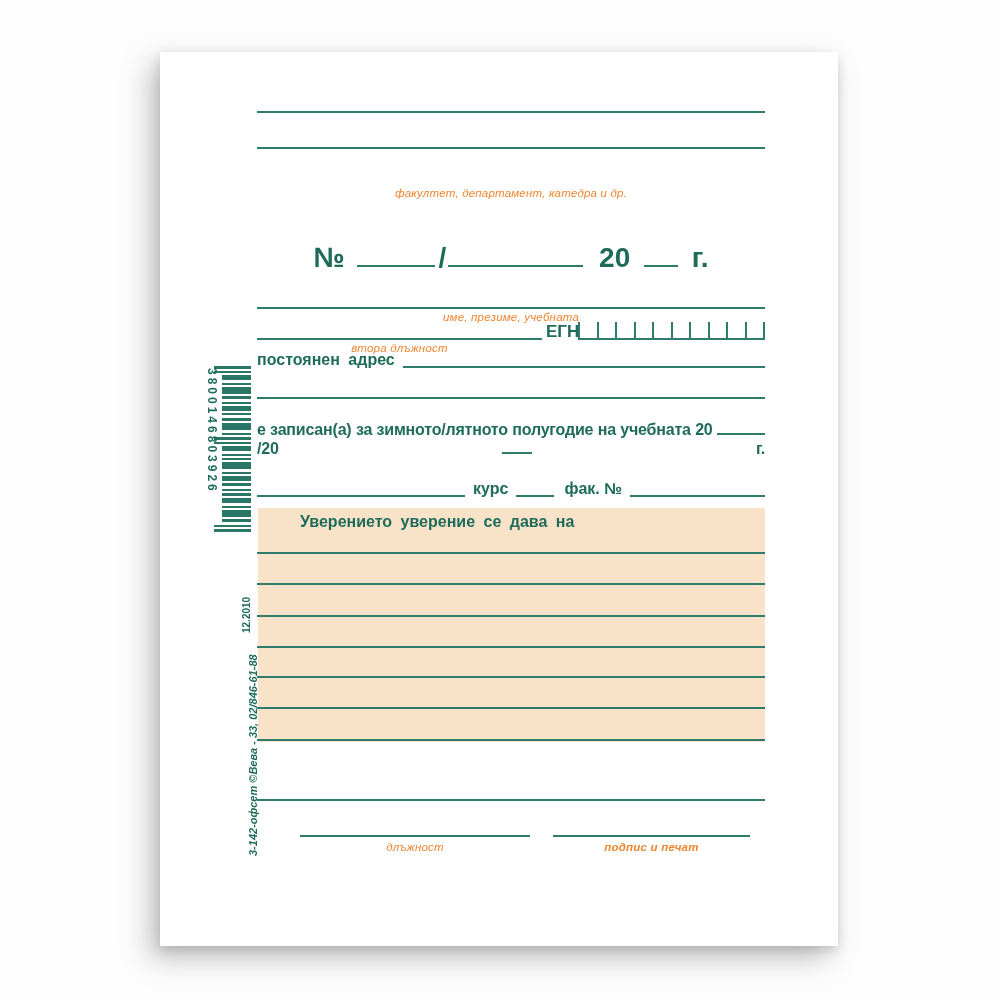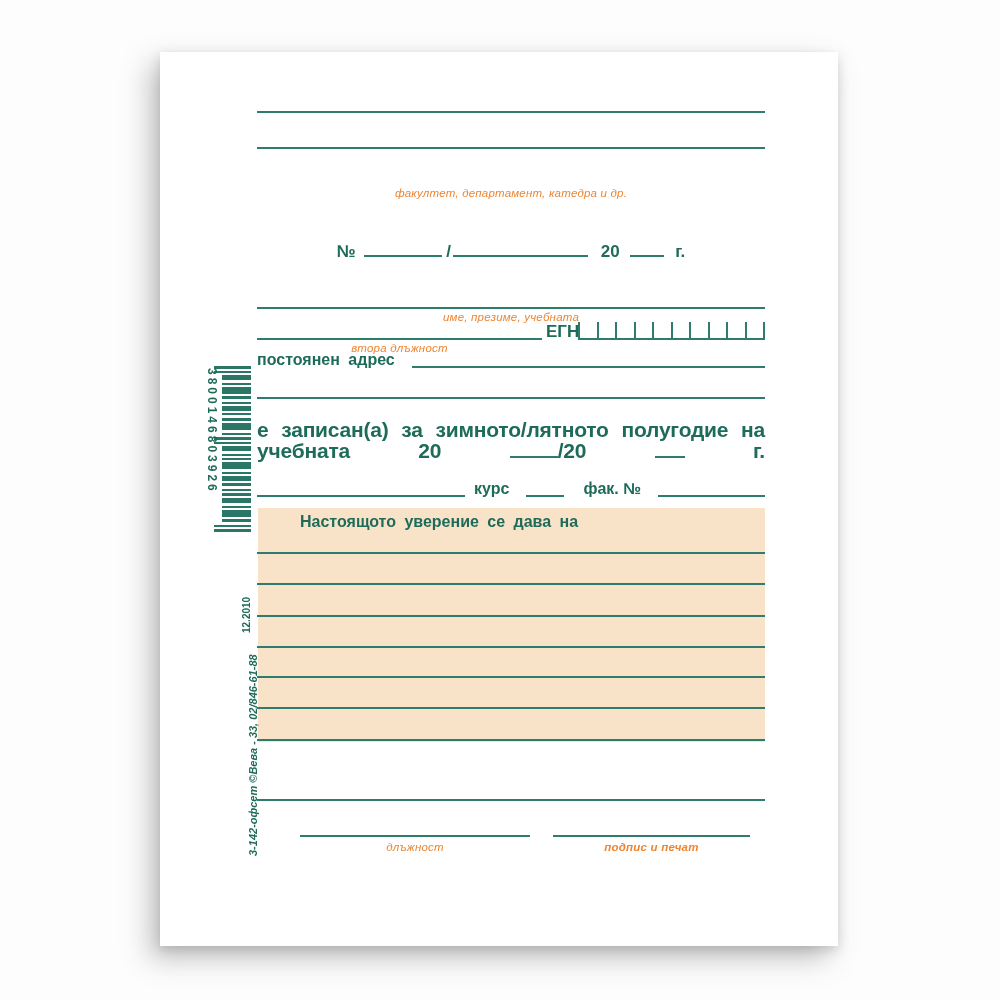--- a/index.html
+++ b/index.html
@@ -15,31 +15,31 @@
   .paper{position:absolute;left:160px;top:52px;width:678px;height:894px;background:#ffffff;
     box-shadow:-10px 12px 26px rgba(80,80,80,.35), 0 4px 10px rgba(120,120,120,.25);}
   .hr{position:absolute;height:0;border-top:2px solid var(--green-line);}
   .olabel{position:absolute;color:var(--orange);font-style:italic;font-size:11.5px;
     letter-spacing:.2px;text-align:center;}
   .gtext{color:var(--green-text);font-weight:700;}
   .title{position:absolute;left:97px;top:124px;width:508px;text-align:center;}
   .title span{display:inline-block;font-size:47px;font-weight:700;color:#2a6e60;
     letter-spacing:2px;transform:scaleX(.84);transform-origin:center;}
   .numrow{position:absolute;left:97px;top:188px;width:508px;text-align:center;
-    font-size:17px;line-height:24px;white-space:nowrap;}
+    font-size:28px;line-height:24px;white-space:nowrap;}
   .u{display:inline-block;border-bottom:2px solid var(--green-line);height:.95em;
     vertical-align:baseline;}
-  .flexrow{position:absolute;display:flex;align-items:flex-end;font-size:16px;line-height:20px;gap:9px;}
+  .flexrow{position:absolute;display:flex;align-items:flex-end;font-size:16px;line-height:20px;}
   .fill{flex:1;border-bottom:2px solid var(--green-line);margin-bottom:2px;margin-left:8px;}
   .ufix{border-bottom:2px solid var(--green-line);margin-bottom:2px;}
   .egn-comb{position:absolute;left:418px;top:270px;width:187px;height:18px;display:flex;
     border-bottom:2px solid var(--green-line);}
   .comb-cell{flex:1;border-left:2px solid var(--green-line);}
   .comb-cell:last-child{border-right:2px solid var(--green-line);}
-  .enrolled{position:absolute;left:97px;top:368px;width:508px;font-size:21px;line-height:19px;
+  .enrolled{position:absolute;left:97px;top:368px;width:508px;font-size:16px;line-height:19px;
     text-align:justify;text-align-last:justify;letter-spacing:-.2px;}
   .enrolled .u{height:.9em;}
   .highlight-block{position:absolute;left:98px;top:456px;width:507px;height:234px;
     background:var(--highlight);}
   .rule{position:absolute;left:-1px;right:0;height:0;border-top:2px solid var(--green-line);}
   .issued-label{position:absolute;left:42px;top:5px;font-size:16px;word-spacing:4px;}
   .siglineL{position:absolute;left:140px;top:783px;width:230px;}
   .siglineR{position:absolute;left:393px;top:783px;width:197px;}
   .barcode{position:absolute;left:54px;top:314px;width:37px;height:166px;display:flex;
     flex-direction:column;align-items:flex-end;}
@@ -104,28 +104,28 @@
       <span>е записан(а) за зимното/лятното полугодие на учебната</span>
       <span>20</span>
       <span class="u" style="width:48px;"></span><span>/20</span>
       <span class="u" style="width:30px;"></span>
       <span>г.</span>
     </div>
 
 
     <div class="flexrow gtext" style="left:97px;top:427px;width:508px;">
       <span class="ufix" style="width:208px;"></span>
-      <span style="margin-left:0;">курс</span>
+      <span style="margin-left:8px;">курс</span>
       <span class="ufix" style="width:38px;margin-left:8px;"></span>
       <span style="margin-left:10px;">фак. №</span>
       <span class="fill"></span>
     </div>
 
     <div class="highlight-block">
-      <div class="issued-label gtext">Настоящото уверение се дава на</div>
+      <div class="issued-label gtext">Уверението уверение се дава на</div>
       <div class="rule" style="top:44px;"></div>
       <div class="rule" style="top:75px;"></div>
       <div class="rule" style="top:107px;"></div>
       <div class="rule" style="top:138px;"></div>
       <div class="rule" style="top:168px;"></div>
       <div class="rule" style="top:199px;"></div>
       <div class="rule" style="top:231px;"></div>
     </div>
 
     <div class="hr" style="left:97px;top:747px;width:508px;"></div>

